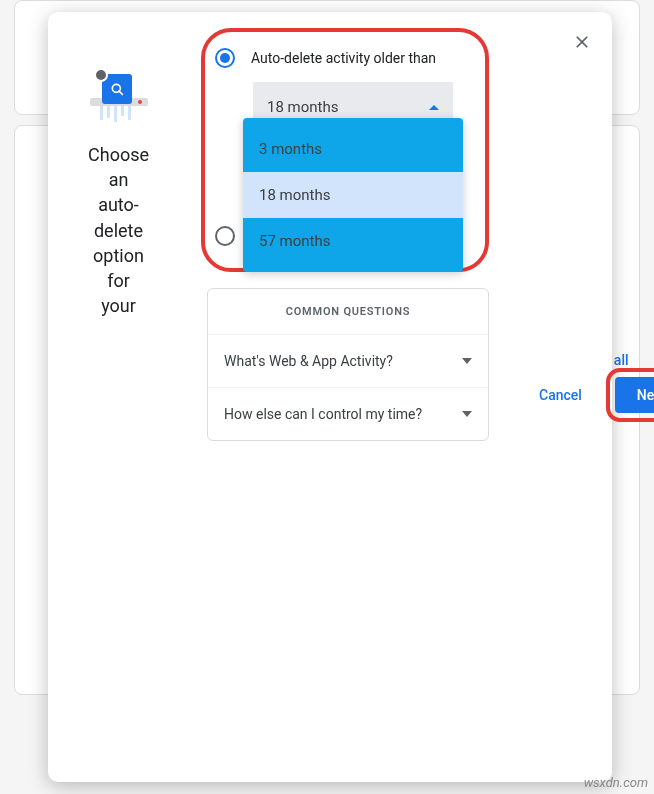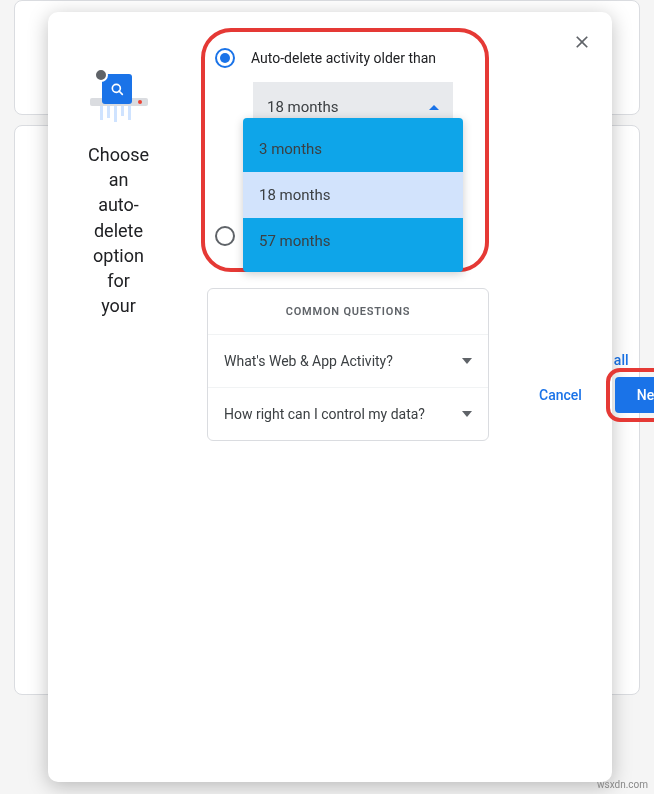--- a/index.html
+++ b/index.html
@@ -49,21 +49,21 @@
     .faq-header { padding: 16px; font-size: 11px; letter-spacing: 0.8px; color: #5f6368; font-weight: 600; }
     .faq-item { padding: 18px 16px; display: flex; justify-content: space-between; align-items: center; border-top: 1px solid #f1f3f4; font-size: 14px; color: #3c4043; cursor: pointer; }
     .faq-item:first-of-type { border-top: none; }
     .faq-caret { width: 0; height: 0; border-left: 5px solid transparent; border-right: 5px solid transparent; border-top: 6px solid #5f6368; }
 
     .footer { display: flex; justify-content: flex-end; align-items: center; gap: 10px; padding: 14px 18px 18px 18px; }
     .btn-cancel { color: #1a73e8; font-size: 14px; font-weight: 500; padding: 8px 14px; cursor: pointer; border: none; background: none; }
     .btn-next-wrap { border: 4px solid #e53935; border-radius: 14px; padding: 5px; }
     .btn-next { background: #1a73e8; color: #fff; font-size: 14px; font-weight: 500; padding: 10px 22px; border-radius: 4px; border: none; cursor: pointer; }
 
-    .watermark { position: absolute; right: 6px; bottom: 4px; font-size: 10px; color: #888; z-index: 20; }
+    .watermark { position: absolute; right: 6px; bottom: 4px; font-size: 13px; color: #888; z-index: 20; font-style: italic; }
   </style>
 </head>
 <body>
 
 <div class="backdrop">
   <div class="bg-card bg-card1"></div>
   <div class="bg-card bg-card2"></div>
   <span class="bg-hint">w all</span>
 </div>
 
@@ -121,21 +121,21 @@
     </div>
 
 
     <div class="faq-box">
       <div class="faq-header">COMMON QUESTIONS</div>
       <div class="faq-item">
         <span>What's Web &amp; App Activity?</span>
         <span class="faq-caret"></span>
       </div>
       <div class="faq-item">
-        <span>How right can I control my data?</span>
+        <span>How else can I control my time?</span>
         <span class="faq-caret"></span>
       </div>
     </div>
   </div>
 
   <div class="footer">
     <button class="btn-cancel">Cancel</button>
     <div class="btn-next-wrap">
       <button class="btn-next">Next</button>
     </div>

